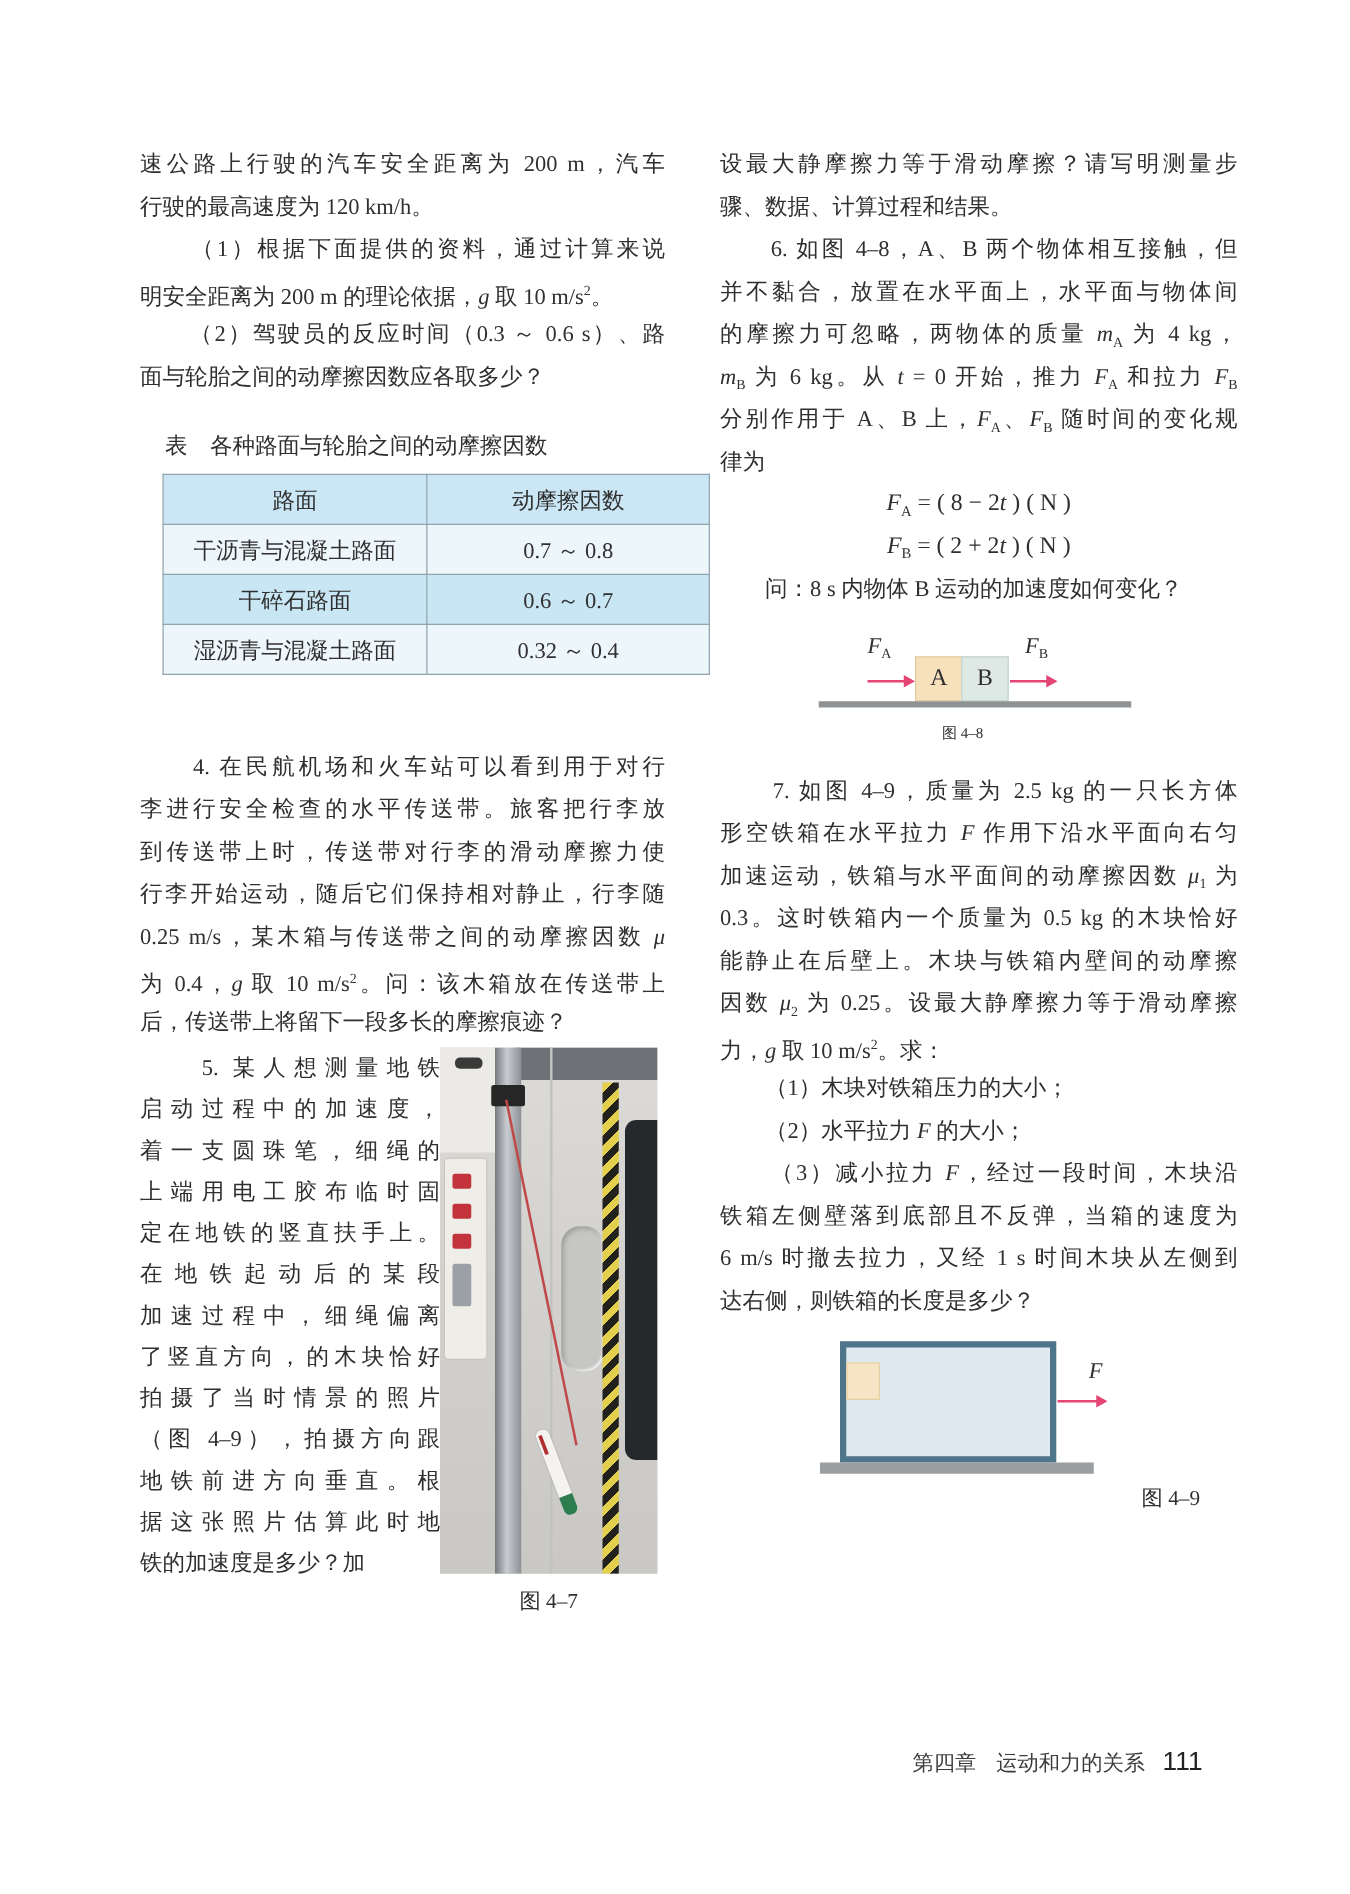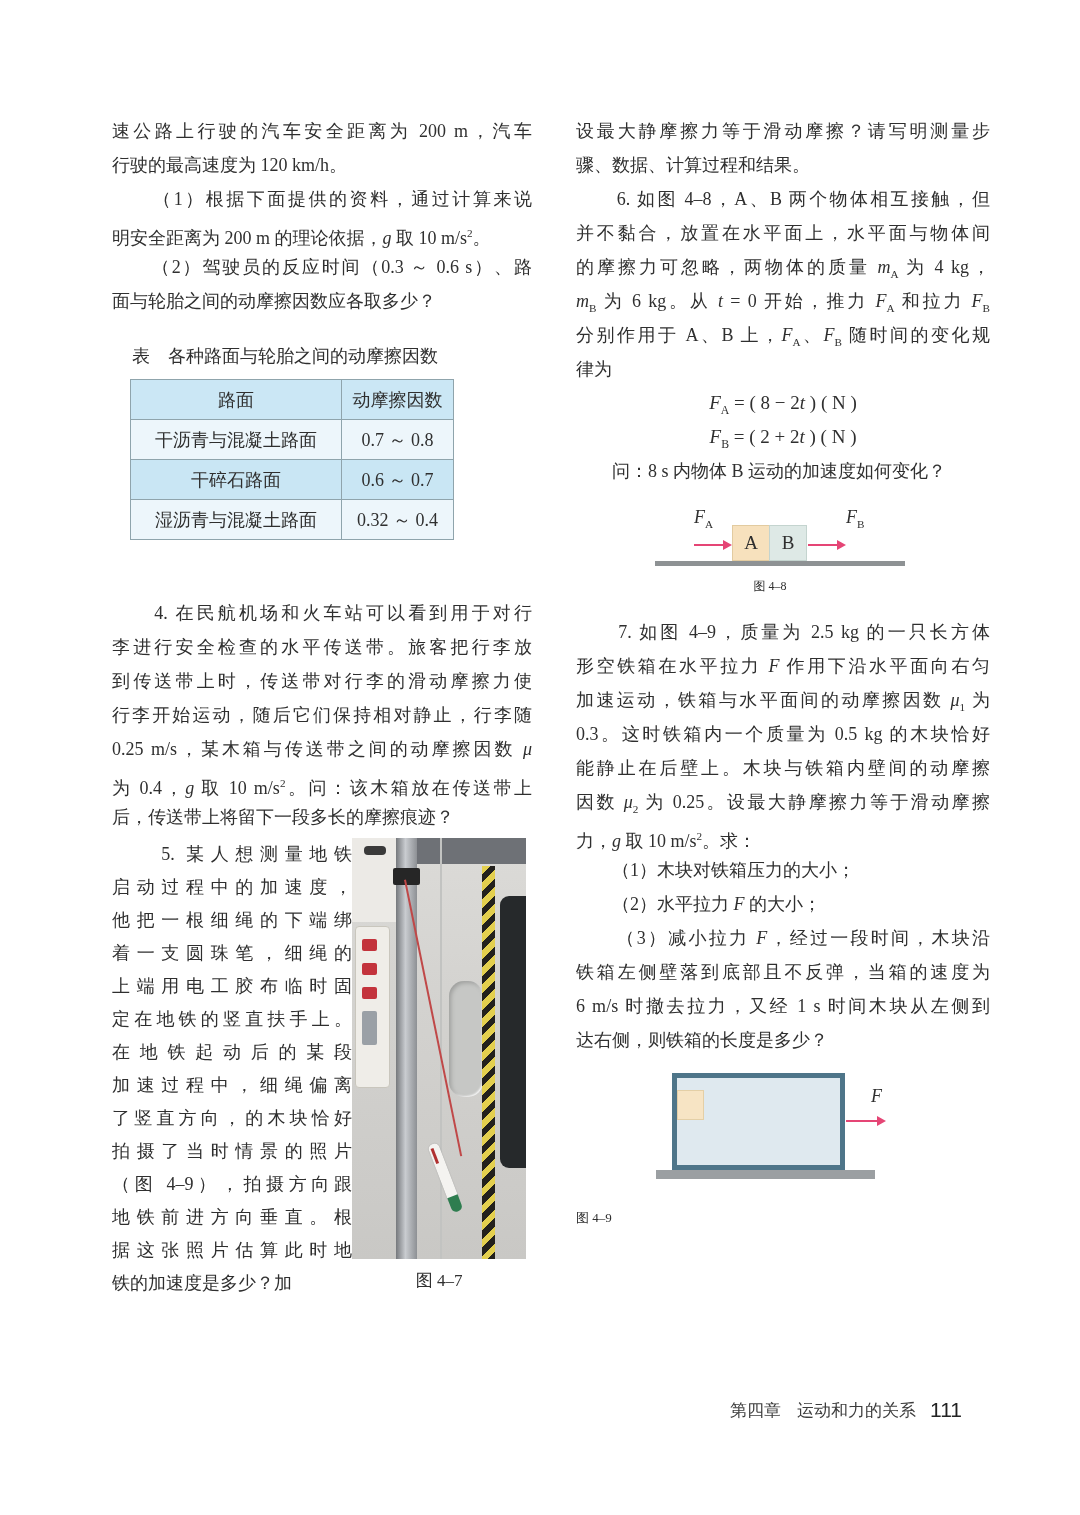--- a/index.html
+++ b/index.html
@@ -11,21 +11,21 @@
   .para .line{font-size:18px;line-height:34px;height:34px;white-space:nowrap;
               text-align:justify;text-align-last:justify;overflow:hidden;}
   .para .line.pl{text-align-last:left;}
   .q5text .line{line-height:33px;height:33px;}
   i{font-family:"Liberation Serif","DejaVu Serif",serif;}
   sub{font-size:0.62em;} sup{font-size:0.62em;}
 
   
   .table-caption{margin:26px 0 11px 20px;font-size:18px;line-height:24px;color:#2f2f2f;}
   .table-caption .gap{display:inline-block;width:18px;}
-  table.friction{border-collapse:collapse;margin-left:18px;width:324px;}
+  table.friction{border-collapse:collapse;margin-left:18px;width:438px;}
   table.friction th,table.friction td{border:1px solid #8fa4ac;height:39px;
       font-size:18px;font-weight:normal;text-align:center;padding:0;}
   table.friction th{background:#cbe7f5;}
   table.friction tr:nth-child(odd) td{background:#edf6fb;}
   table.friction tr:nth-child(even) td{background:#c9e6f4;}
   table.friction td:first-child,table.friction th:first-child{width:210px;}
 
   .q4{margin-top:56px;}
   .q5row{margin-top:4px;display:flex;}
   .q5text{width:240px;flex:0 0 240px;}
@@ -68,33 +68,33 @@
          display:flex;align-items:center;justify-content:center;}
   .blockA{left:156px;background:#f7e1bd;border:1px solid #e2cba0;}
   .blockB{left:193px;background:#dee9e6;border:1px solid #c4d4cf;}
   .arrow{position:absolute;height:2px;background:#e54575;}
   .arrow::after{content:"";position:absolute;right:-8px;top:-4px;border-left:9px solid #e54575;
         border-top:5px solid transparent;border-bottom:5px solid transparent;}
   .arr-a{left:118px;bottom:20px;width:30px;}
   .arr-b{left:232px;bottom:20px;width:30px;}
   .f-label{position:absolute;font-size:18px;font-style:italic;}
   .f-label sub{font-style:normal;}
-  .fa{left:118px;bottom:36px;} .fb{left:270px;bottom:36px;}
+  .fa{left:118px;bottom:36px;} .fb{left:244px;bottom:36px;}
   .figcap8{width:388px;text-align:center;font-size:12px;margin-top:12px;}
 
   
   .fig9{margin:16px 0 0 0;}
   .fig9-stage{position:relative;width:414px;height:106px;}
   .box9{position:absolute;left:96px;top:0;width:163px;height:87px;background:#dfe9ef;
         border:5px solid #4e7589;}
   .inner-block{position:absolute;left:0;top:12px;width:25px;height:28px;background:#f7e4c4;border:1px solid #e4cfa6;}
   .ground9{position:absolute;left:80px;top:97px;width:219px;height:9px;background:#9b9fa2;}
   .arr-f{left:270px;top:47px;width:32px;}
   .flabel9{left:295px;top:13px;}
-  .figcap9{width:384px;text-align:left;font-size:13px;margin-top:30px;}
+  .figcap9{width:384px;text-align:right;font-size:17px;margin-top:8px;}
 
   
   .equations{width:414px;}
   .eq{font-size:19px;line-height:34px;height:34px;text-align:center;}
   .eq i{font-style:italic;}
 
   
   .footer{position:absolute;top:1398px;right:118px;font-size:17px;color:#3c3c3c;
           display:flex;align-items:flex-end;}
   .footer .chapter{margin-right:16px;}
@@ -154,21 +154,20 @@
         <div class="line">行李开始运动，随后它们保持相对静止，行李随</div>
         <div class="line">0.25 m/s，某木箱与传送带之间的动摩擦因数 <i>μ</i></div>
         <div class="line">为 0.4，<i>g</i> 取 10 m/s<sup>2</sup>。问：该木箱放在传送带上</div>
         <div class="line pl">后，传送带上将留下一段多长的摩擦痕迹？</div>
       </div>
 
     <div class="q5row">
       <div class="para q5text">
           <div class="line">　　5. 某人想测量地铁</div>
           <div class="line">启动过程中的加速度，</div>
-          <div class="line">他把一根细绳的下端绑</div>
           <div class="line">着一支圆珠笔，细绳的</div>
           <div class="line">上端用电工胶布临时固</div>
           <div class="line">定在地铁的竖直扶手上。</div>
           <div class="line">在地铁起动后的某段</div>
           <div class="line">加速过程中，细绳偏离</div>
           <div class="line">了竖直方向，的木块恰好</div>
           <div class="line">拍摄了当时情景的照片</div>
           <div class="line">（图 4–9），拍摄方向跟</div>
           <div class="line">地铁前进方向垂直。根</div>
           <div class="line">据这张照片估算此时地</div>

